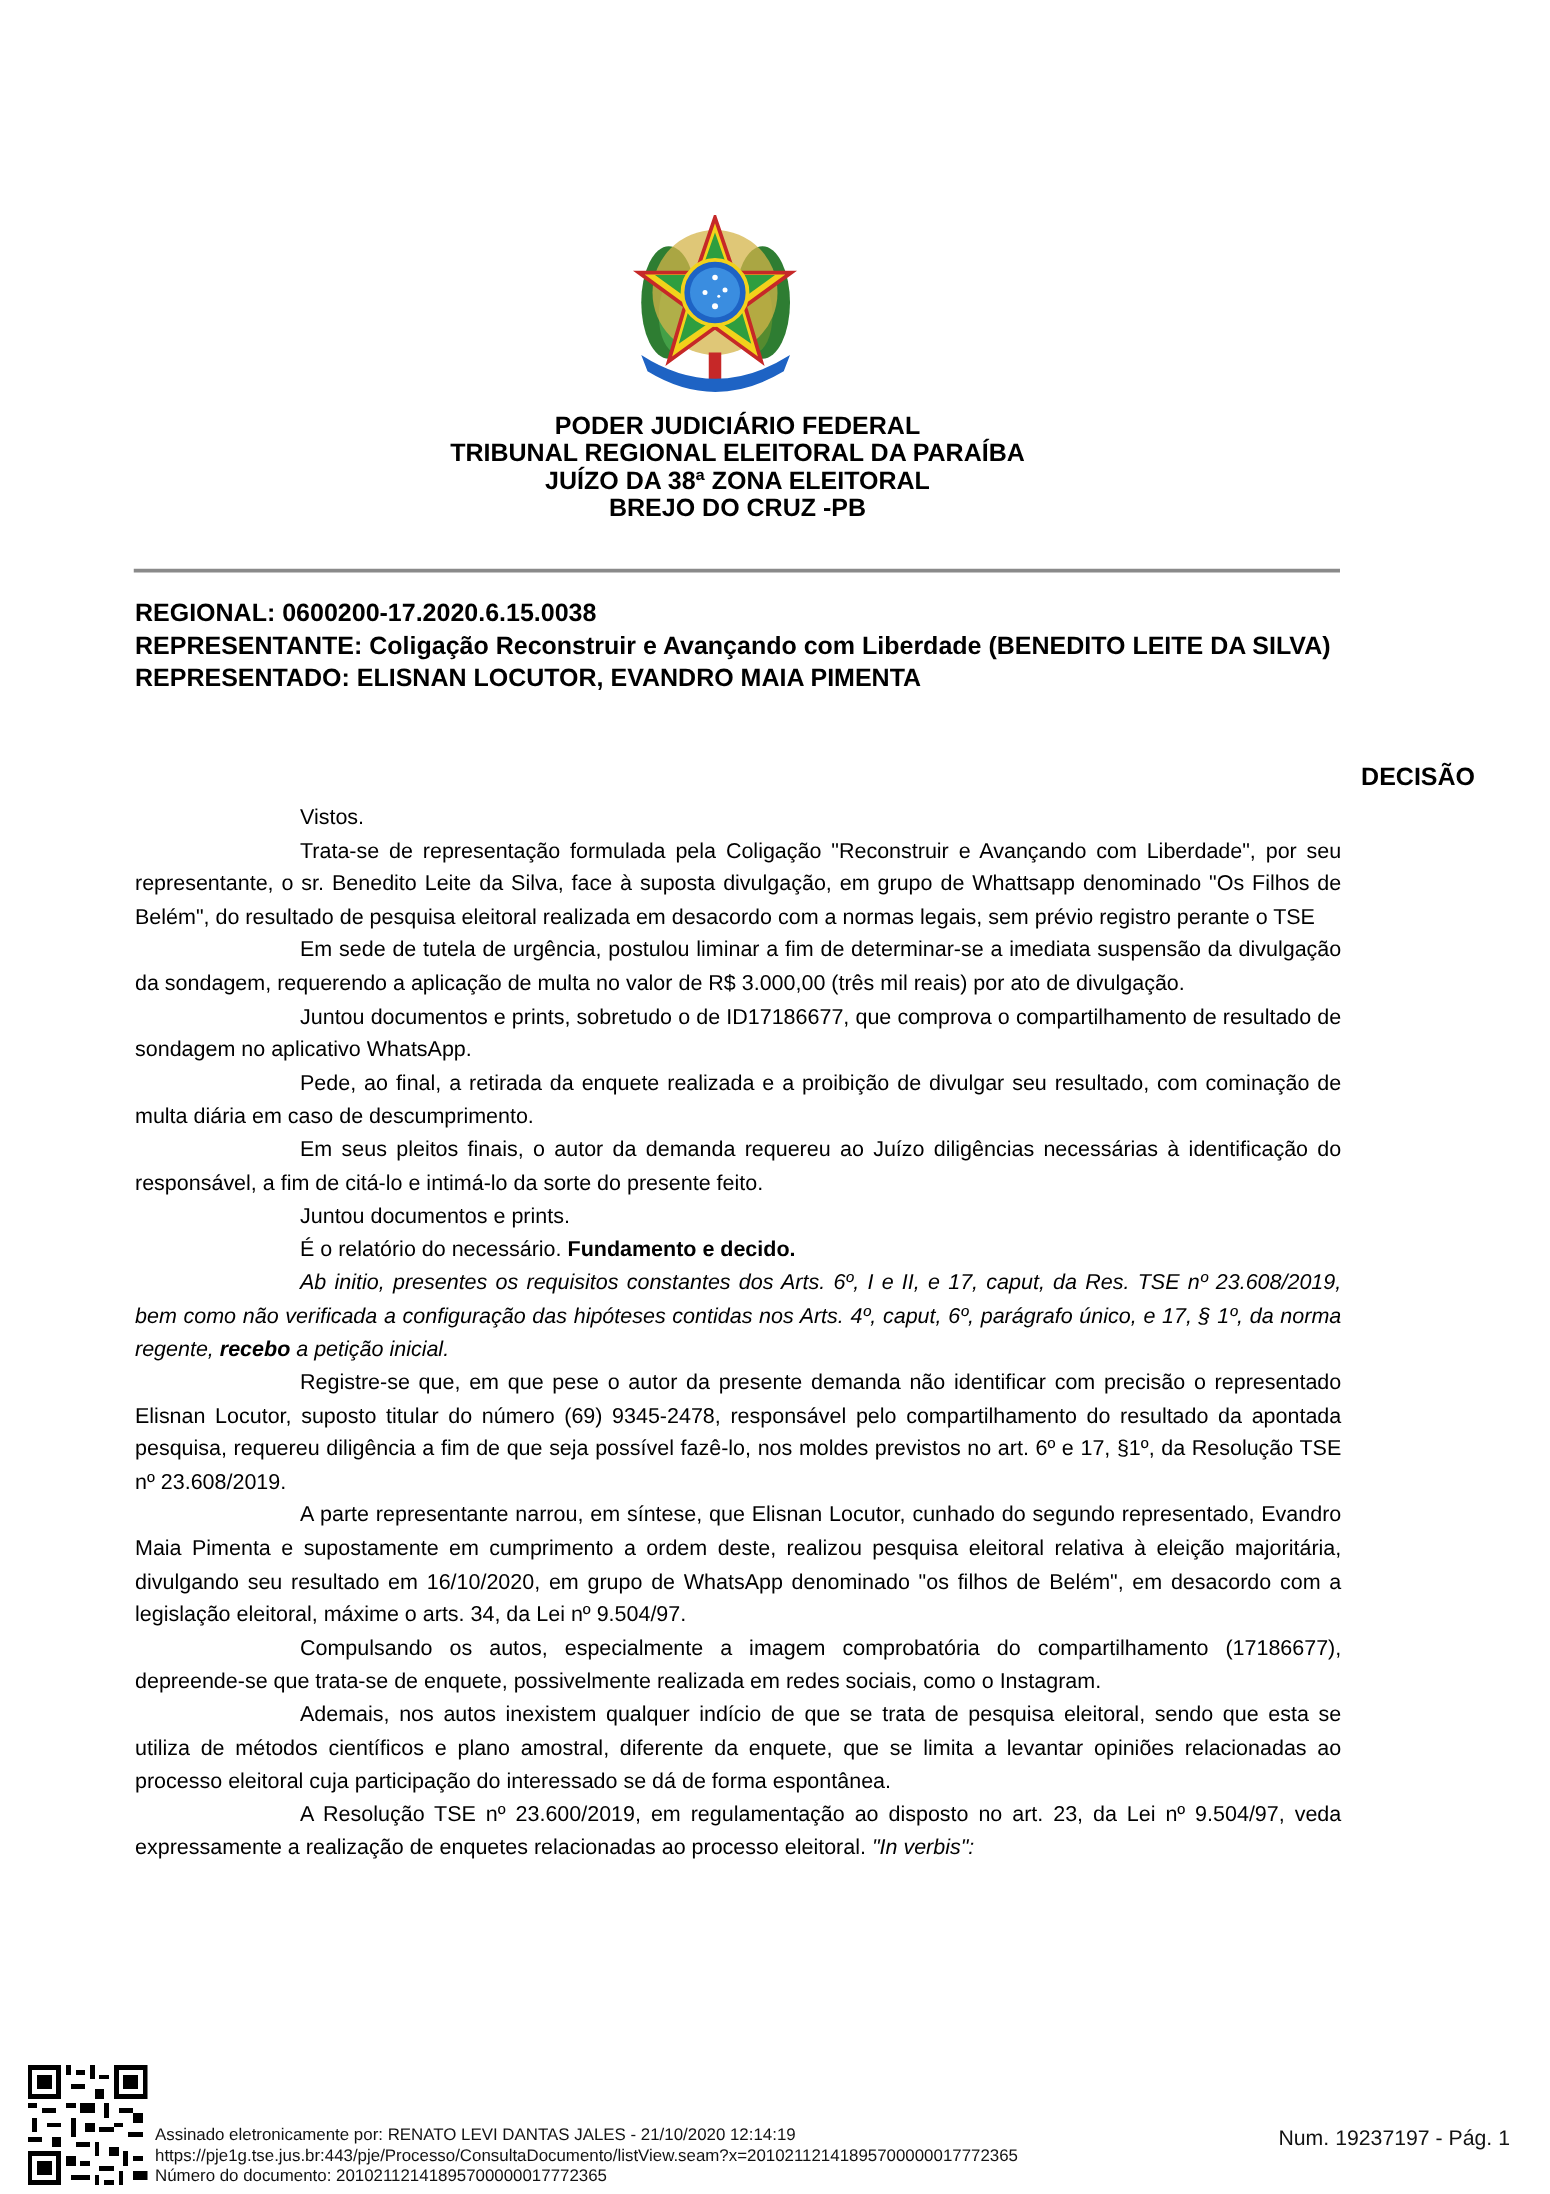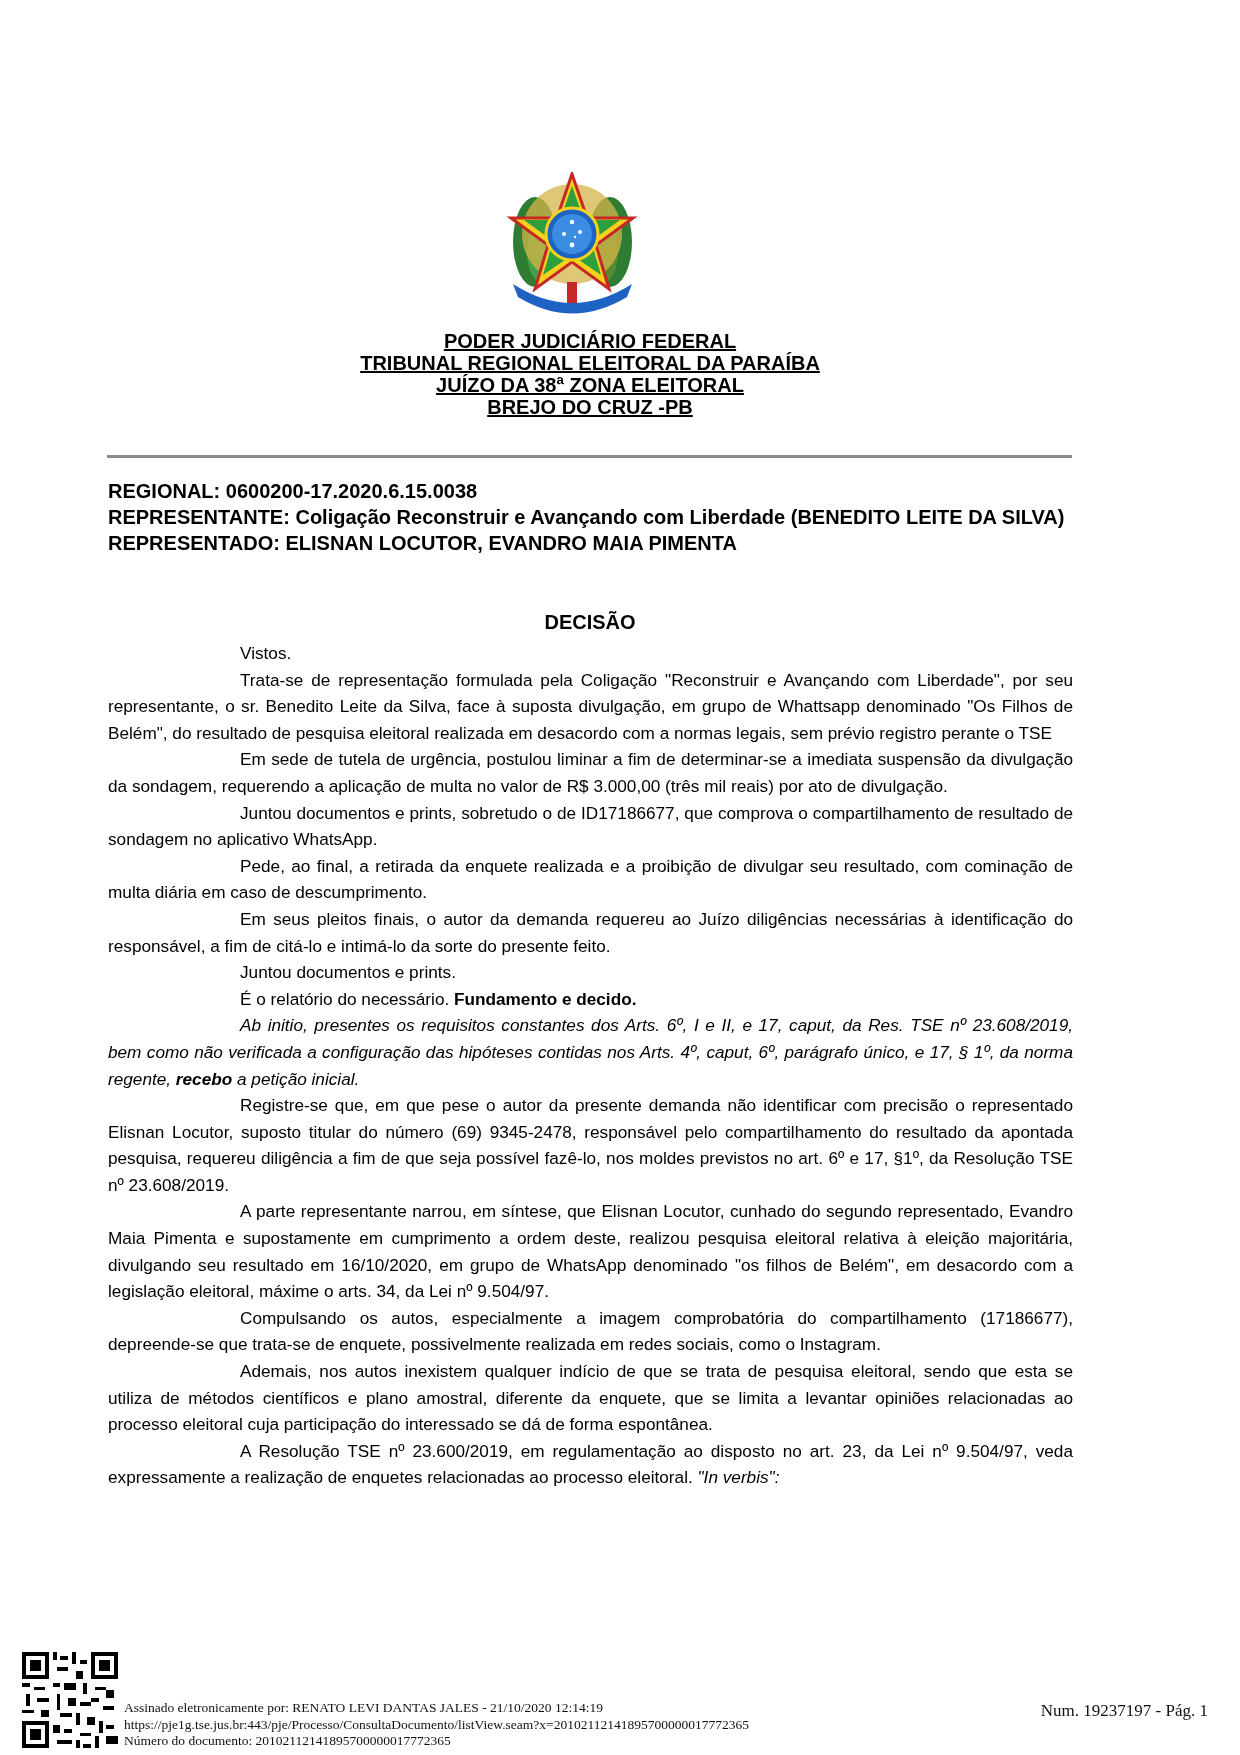--- a/index.html
+++ b/index.html
@@ -3,39 +3,39 @@
 <meta charset="utf-8">
 <style>
   html, body { margin: 0; padding: 0; background: #ffffff; }
   body { width: 1240px; height: 1755px; position: relative; overflow: hidden;
          font-family: "Liberation Sans", sans-serif; color: #000; }
   .page { position: absolute; left: 0; top: 0; width: 1240px; height: 1755px; }
 
   .coat { position: absolute; left: 505px; top: 172px; width: 135px; height: 145px; }
 
   .header { position: absolute; top: 330px; left: 0; width: 1180px; text-align: center;
-            font-weight: bold; font-size: 20px; line-height: 22px; text-decoration: underline; }
+            font-weight: bold; font-size: 20px; line-height: 22px; }
   .header div { margin: 0; }
 
   .rule { position: absolute; left: 107px; top: 455px; width: 965px; height: 3px; background: #8a8a8a; }
 
   .meta { position: absolute; left: 108px; top: 478px; width: 965px; font-size: 20px;
           line-height: 26px; }
   .meta .b { font-weight: bold; }
 
-  .title { position: absolute; top: 611px; left: 0; width: 1180px; text-align: center;
+  .title { position: absolute; top: 611px; left: 0; width: 1180px; text-align: right;
            font-weight: bold; font-size: 20px; }
 
   .body { position: absolute; left: 108px; top: 640px; width: 965px; font-size: 17.2px;
           line-height: 26.6px; text-align: justify; }
   .body p { margin: 0; text-indent: 132px; }
   .body .it { font-style: italic; }
   .body b { font-weight: bold; }
 
-  .footer { position: absolute; left: 0; top: 1640px; width: 1228px; height: 110px; font-family: Liberation Serif, serif; }
+  .footer { position: absolute; left: 0; top: 1640px; width: 1228px; height: 110px; }
   .qr { position: absolute; left: 22px; top: 12px; width: 96px; height: 96px; }
   .sig { position: absolute; left: 124px; top: 60px; font-size: 13.5px; line-height: 16.5px; color: #111; }
   .pagenum { position: absolute; right: 20px; top: 61px; font-size: 17px; color: #111; }
 </style>
 </head>
 <body>
 
 <div class="page">
 
   <svg class="coat" viewBox="0 0 135 145">

